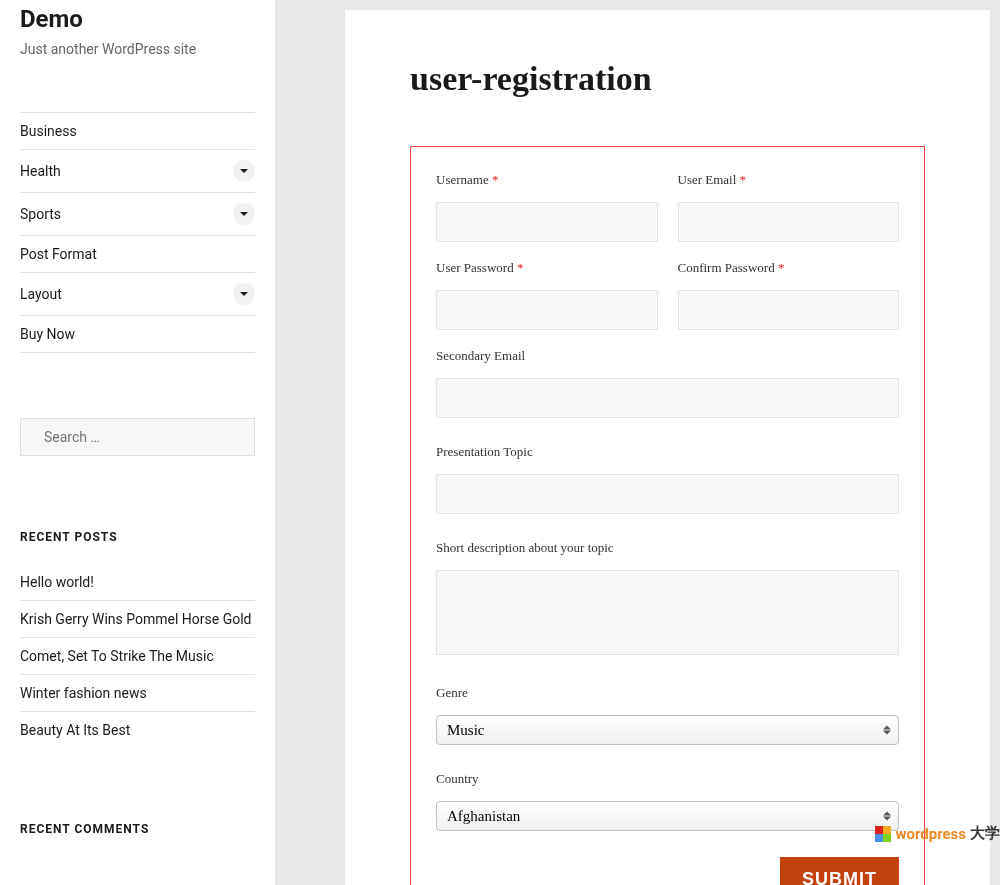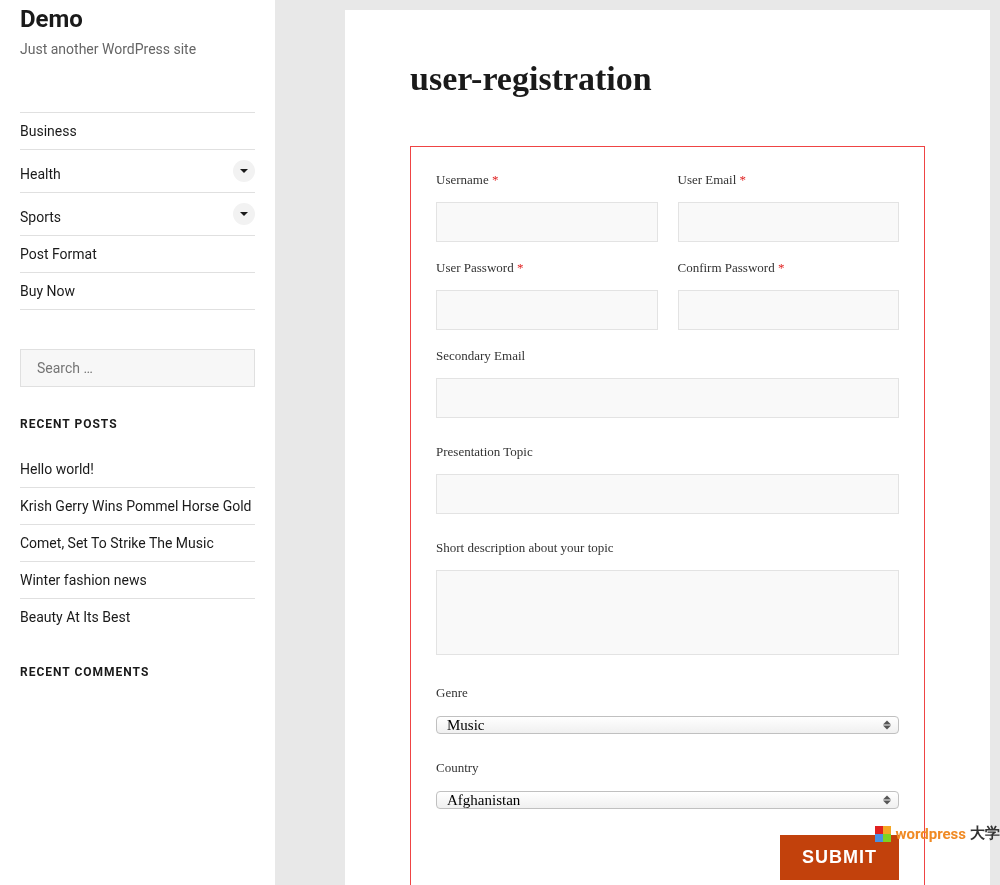--- a/index.html
+++ b/index.html
@@ -30,54 +30,54 @@
   color: #666;
   font-size: 14px;
   margin-top: 8px;
 }
 .nav-menu {
   margin-top: 55px;
   border-top: 1px solid #e0e0e0;
 }
 .nav-item {
   display: flex;
-  align-items: flex-end;
+  align-items: center;
   justify-content: space-between;
   padding: 10px 0;
   border-bottom: 1px solid #e0e0e0;
   font-size: 14px;
   color: #1a1a1a;
   cursor: pointer;
 }
 .nav-expand {
   width: 22px;
   height: 22px;
   border-radius: 50%;
   background: #f2f2f2;
   display: flex;
   align-items: center;
   justify-content: center;
   cursor: pointer;
 }
 .nav-expand svg { width: 10px; height: 10px; fill: #1a1a1a; }
 .search-box {
-  margin-top: 39px;
-  width: 100%;
-  padding: 10px 16px;
+  margin-top: 65px;
+  width: 100%;
+  padding: 10px 23px;
   font-size: 14px;
   border: 1px solid #e0e0e0;
   background: #f7f7f7;
   color: #666;
   font-family: inherit;
 }
 .widget-title {
   font-size: 12px;
   font-weight: 700;
   letter-spacing: 1px;
-  margin-top: 30px;
+  margin-top: 74px;
   color: #1a1a1a;
 }
 .posts-list {
   margin-top: 30px;
   list-style: none;
 }
 .posts-list li {
   padding: 10px 0;
   border-bottom: 1px solid #e0e0e0;
   font-size: 14px;
@@ -144,21 +144,21 @@
   font-size: 14px;
   font-family: inherit;
   resize: none;
 }
 .select-wrap {
   position: relative;
   width: 100%;
 }
 .select {
   width: 100%;
-  height: 18px;
+  height: 30px;
   border: 1px solid #c0c0c0;
   border-radius: 4px;
   background: linear-gradient(#fff, #f0f0f0);
   padding: 0 28px 0 10px;
   font-size: 15px;
   font-family: Georgia, 'Times New Roman', serif;
   appearance: none;
   -webkit-appearance: none;
   cursor: pointer;
 }
@@ -226,20 +226,28 @@
     <div class="nav-item">
       <span>Sports</span>
       <span class="nav-expand">
           <svg viewBox="0 0 10 10">
             <path d="M1 3 L5 7 L9 3"></path>
           </svg>
         </span>
     </div>
     <div class="nav-item">
       <span>Post Format</span>
+    </div>
+    <div class="nav-item">
+      <span>Layout</span>
+      <span class="nav-expand">
+          <svg viewBox="0 0 10 10">
+            <path d="M1 3 L5 7 L9 3"></path>
+          </svg>
+        </span>
     </div>
     <div class="nav-item">
       <span>Buy Now</span>
     </div>
   </nav>
 
   <input class="search-box" type="text" placeholder="Search …" style="">
 
   <h2 class="widget-title">RECENT POSTS</h2>
   <ul class="posts-list">

